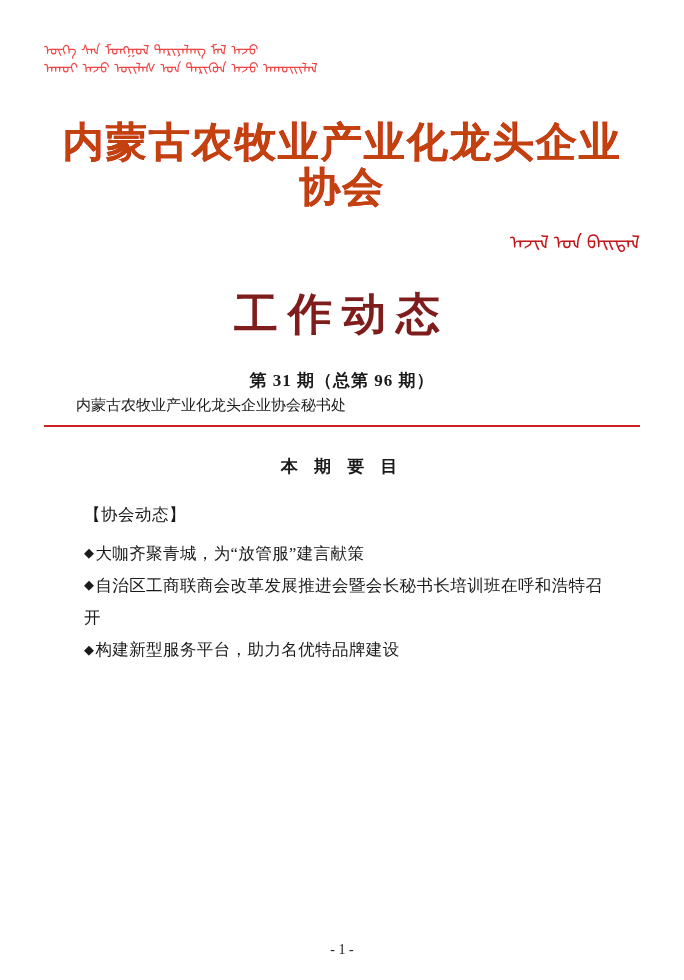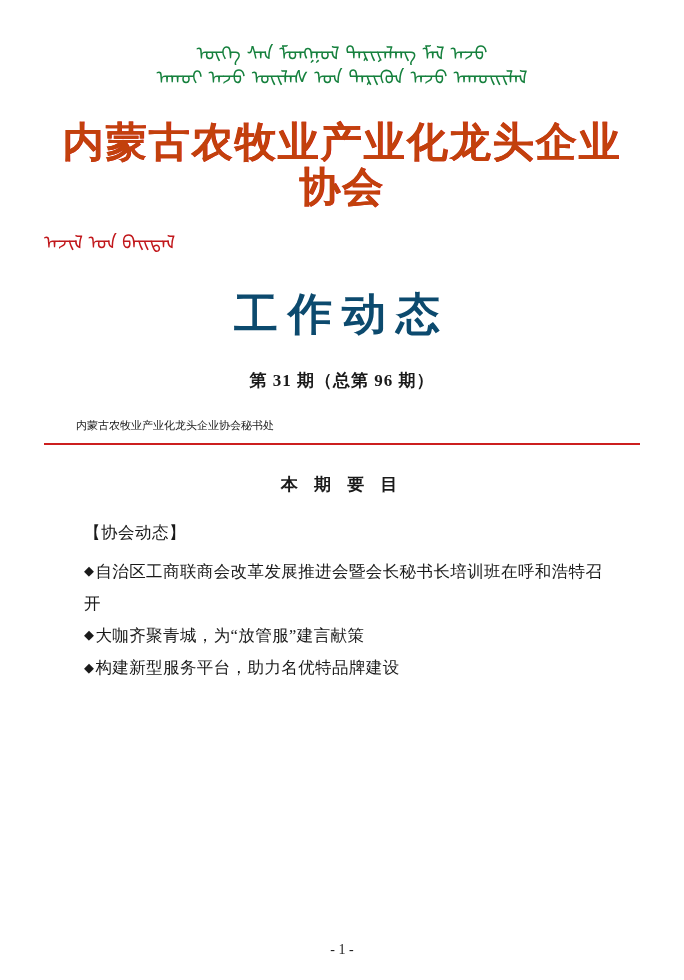--- a/index.html
+++ b/index.html
@@ -18,57 +18,56 @@
   .page {
     width: 684px;
     height: 980px;
     box-sizing: border-box;
     padding: 30px 44px 0 44px;
     position: relative;
   }
 
   
   .mongolian-top {
-    text-align: center;
-    color: #15803d;
+    color: #ef4444;
     font-family: "DejaVu Sans", sans-serif;
-    font-size: 19px;
+    font-size: 14px;
     letter-spacing: 10px;
     line-height: 1.25;
     height: 74px;
     margin-top: 12px;
     white-space: nowrap;
     overflow: hidden;
   }
   .masthead-title {
     text-align: center;
     color: #c2410c;
     font-family: "DejaVu Serif", serif;
     font-weight: bold;
     font-size: 41px;
     letter-spacing: 2px;
     line-height: 1.1;
     margin-top: 4px;
     text-shadow: 0.5px 0 0 #d4111a;
   }
   .mongolian-sub {
-    text-align: left;
+    text-align: right;
     color: #c1181c;
-    font-family: Liberation Sans, sans-serif;
+    font-family: Liberation Serif, serif;
     font-size: 19px;
     letter-spacing: 40px;
     line-height: 1.2;
     height: 56px;
     margin-top: 22px;
     white-space: nowrap;
     overflow: hidden;
   }
   .masthead-sub {
     text-align: center;
-    color: #0c4a6e;
+    color: #7f1d1d;
     font-family: "DejaVu Serif", serif;
     font-weight: bold;
     font-size: 44px;
     letter-spacing: 10px;
     line-height: 1.1;
     margin-top: 2px;
   }
 
   
   .issue-line {
@@ -78,22 +77,22 @@
     font-family: "Liberation Serif", serif;
     letter-spacing: 1px;
     margin-top: 30px;
   }
 
   
   .pub-row {
     display: flex;
     justify-content: space-between;
     align-items: baseline;
-    font-size: 11px;
-    margin-top: 26px;
+    font-size: 15px;
+    margin-top: 4px;
     padding: 0 12px 0 32px;
     color: #1a1a1a;
   }
   .pub-date {
     padding-right: 28px;
   }
 
   
   .red-rule {
     border: none;
@@ -168,24 +167,24 @@
   </div>
 
   <hr class="red-rule">
 
   <div class="contents-heading">本 期 要 目</div>
 
   <div class="section-label">【协会动态】</div>
 
   <div class="toc">
     <div class="toc-item">
-      <span class="bullet">◆</span><span>自治区工商联商会改革发展推进会暨会长秘书长培训班在呼和浩特召开</span>
+      <span class="bullet">◆</span><span>大咖齐聚青城，为“放管服”建言献策</span>
     </div>
     <div class="toc-item">
-      <span class="bullet">◆</span><span>大咖齐聚青城，为“放管服”建言献策</span>
+      <span class="bullet">◆</span><span>自治区工商联商会改革发展推进会暨会长秘书长培训班在呼和浩特召开</span>
     </div>
     <div class="toc-item">
       <span class="bullet">◆</span><span>构建新型服务平台，助力名优特品牌建设</span>
     </div>
   </div>
 
   <div class="footer">
     <span>- 1 -</span>
   </div>
 

